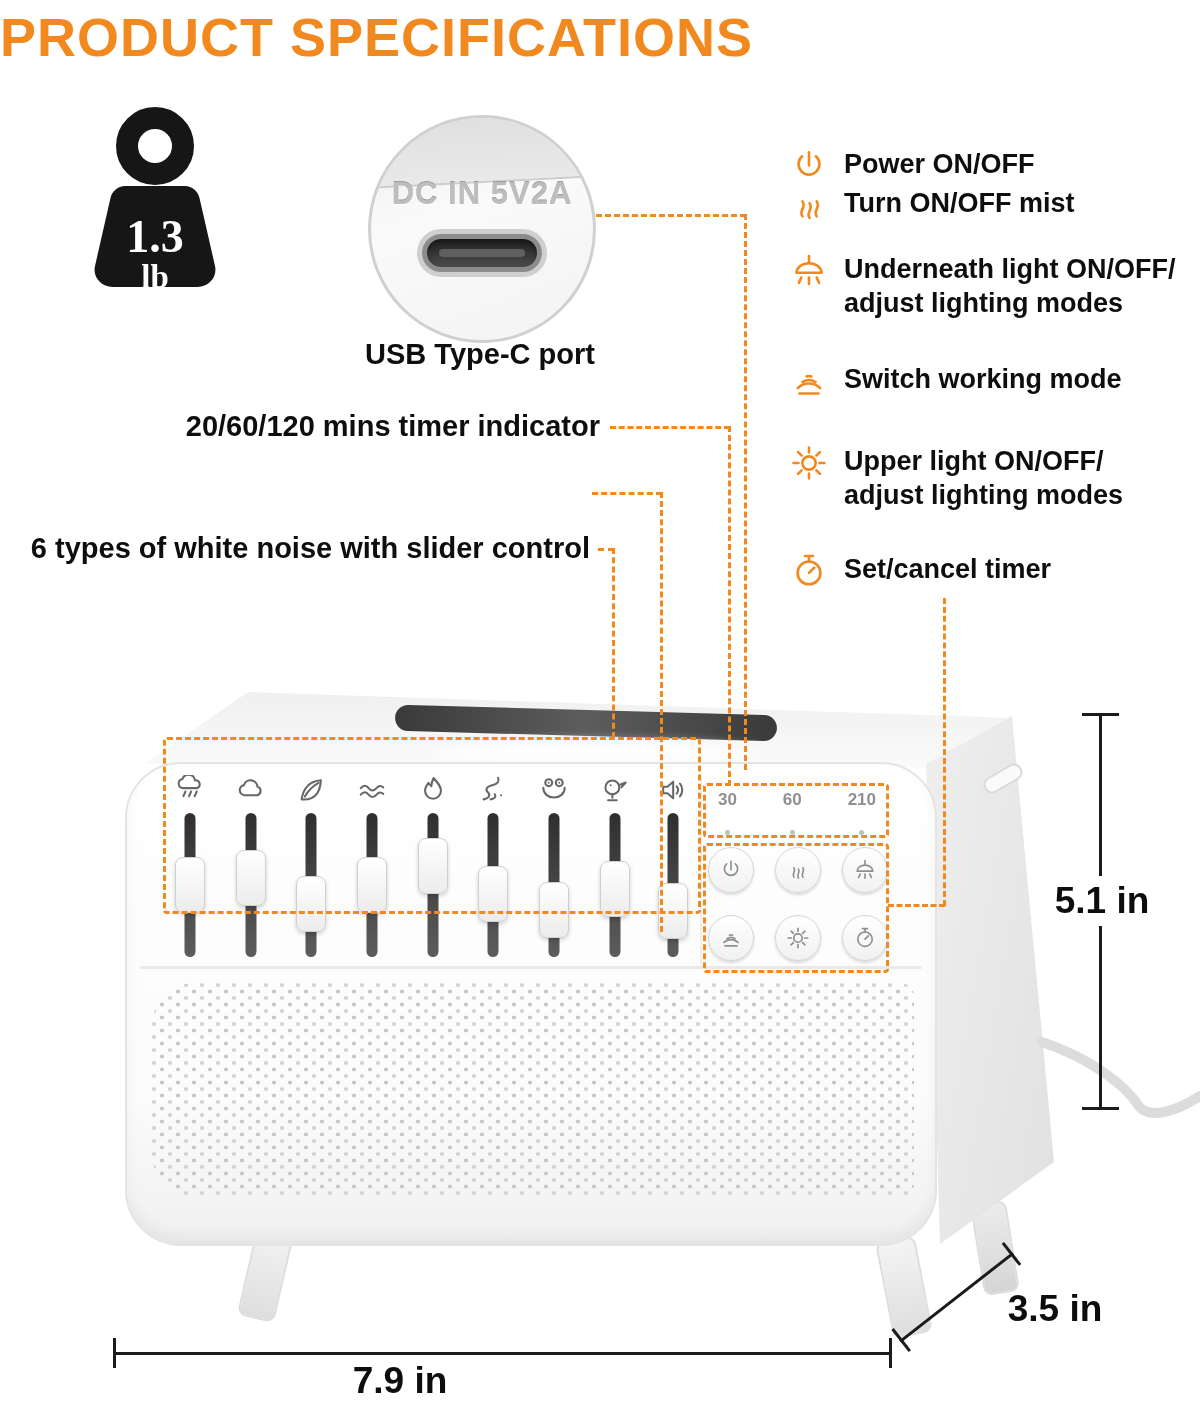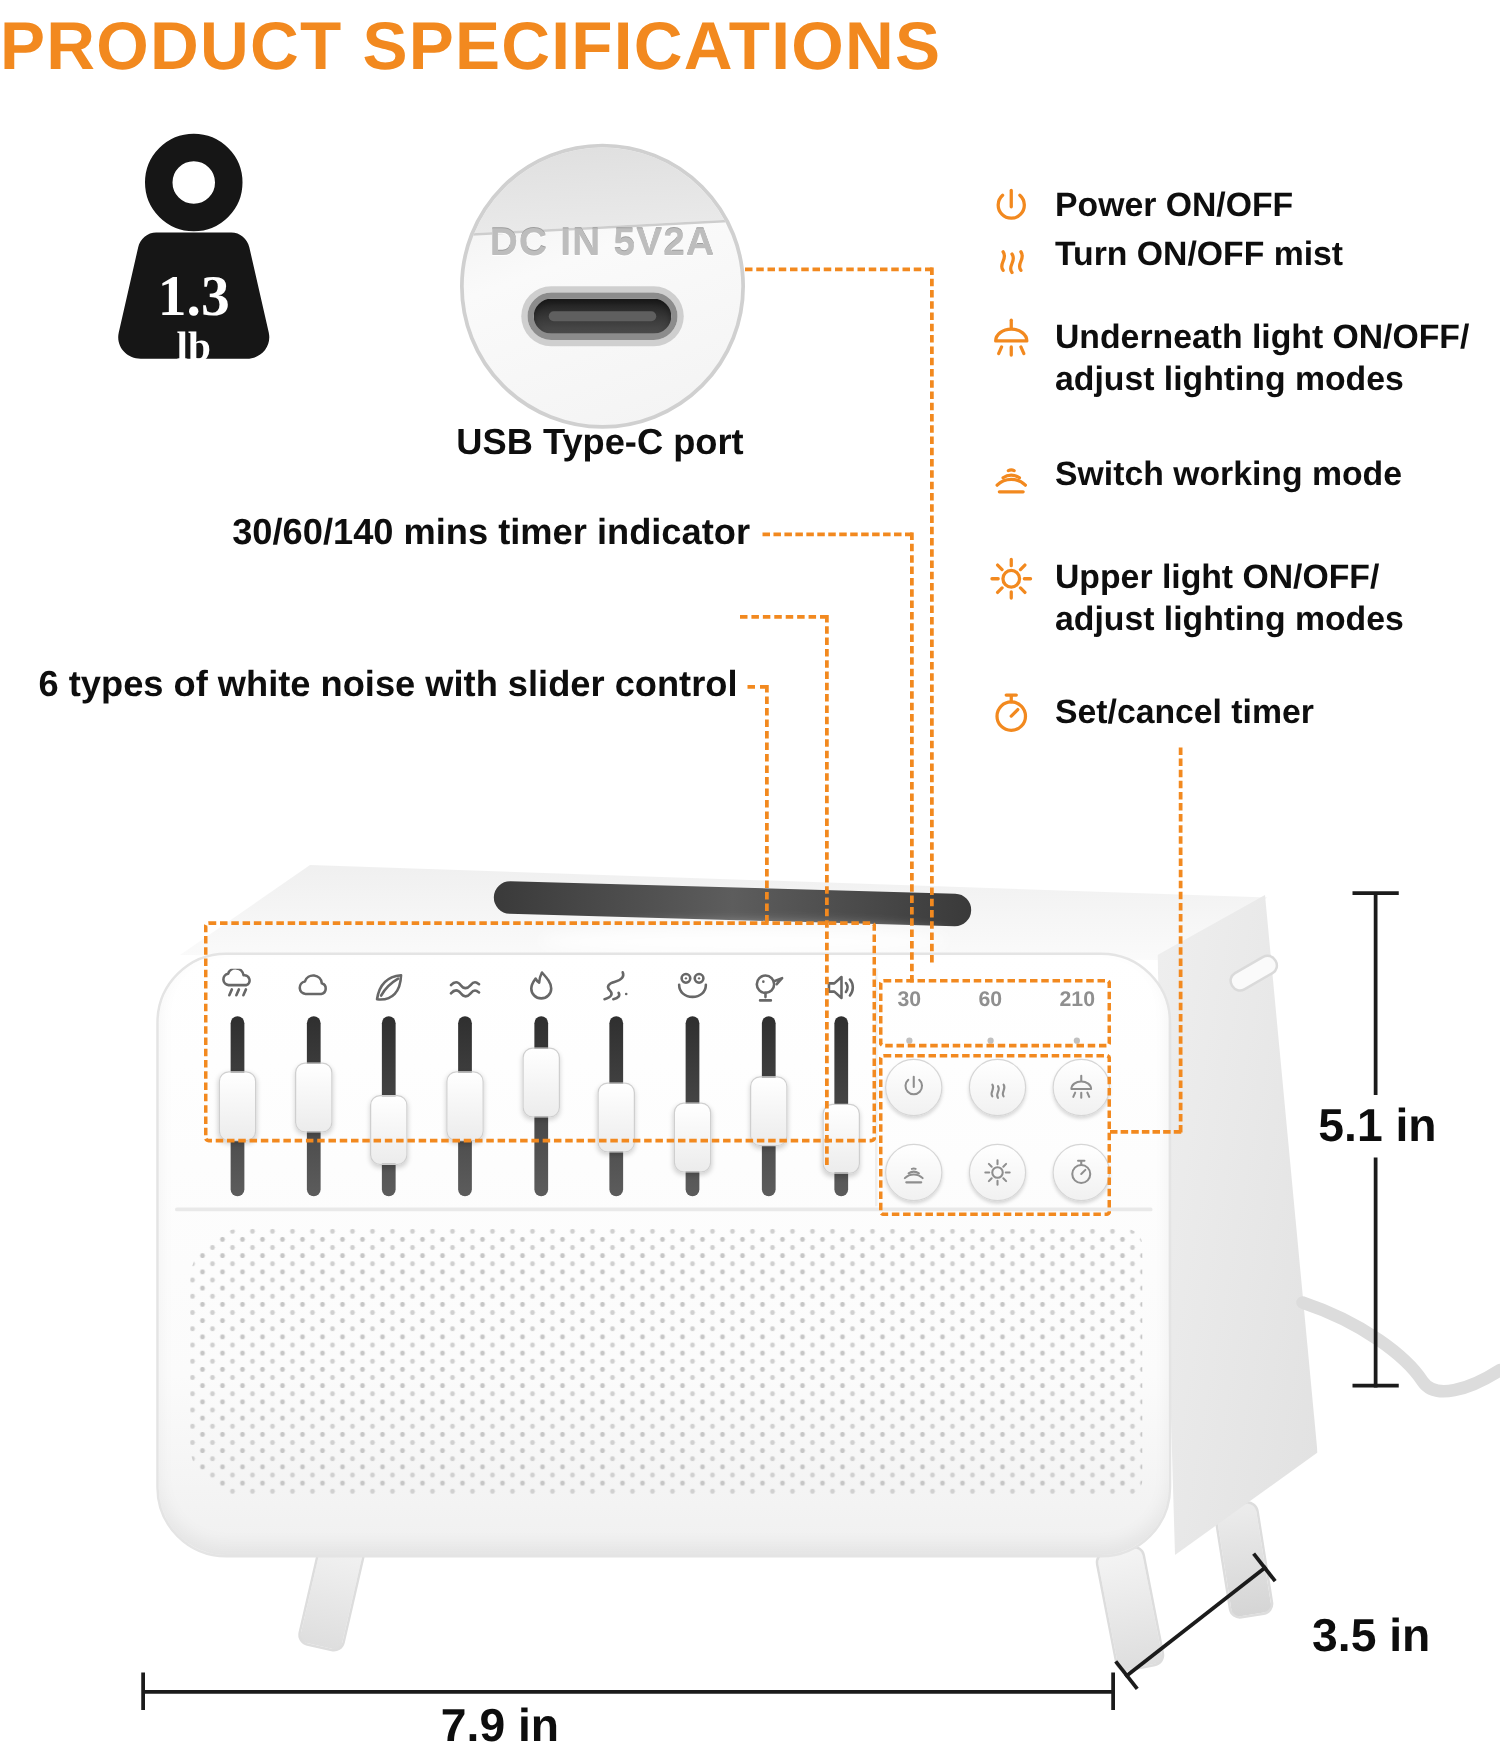--- a/index.html
+++ b/index.html
@@ -114,21 +114,21 @@
   #dim-height{left:1038px;top:876px;width:128px;background:#fff;padding:4px 0}
   #dimh-line{left:114px;top:1352px;width:778px;height:3px}
   #dimh-capl{left:113px;top:1338px;width:3px;height:30px}
   #dimh-capr{left:889px;top:1338px;width:3px;height:30px}
   #dim-width{left:325px;top:1360px;width:150px}
   #dimd{position:absolute;left:900px;top:1341px;width:143px;height:0;
     transform:rotate(-38deg);transform-origin:0 0}
   #dimd .dline{position:absolute;left:0;top:-1.5px;width:143px;height:3px;background:#1b1b1b}
   #dimd .dcap1{position:absolute;left:0;top:-14px;width:3px;height:28px;background:#1b1b1b}
   #dimd .dcap2{position:absolute;left:140px;top:-14px;width:3px;height:28px;background:#1b1b1b}
-  #dim-depth{left:1022px;top:1288px;width:150px}
+  #dim-depth{left:980px;top:1288px;width:150px}
 </style>
 </head>
 <body>
 
 <div class="page">
 
   <h1 class="title">PRODUCT SPECIFICATIONS</h1>
 
   <svg class="weight-icon" viewBox="0 0 140 200">
     <circle cx="70" cy="46" r="28" fill="none" stroke="#161616" stroke-width="22"></circle>
@@ -214,21 +214,21 @@
             <g fill="none" stroke="currentColor" stroke-width="2.2" stroke-linecap="round" stroke-linejoin="round">
               <circle cx="16" cy="17.6" r="9.6"></circle>
               <path d="M12.6 3.4h6.8M16 3.4v4.6M16 17.6l4.4-4.4"></path>
             </g>
           </svg>
         </span>
         <span class="f-text">Set/cancel timer</span>
       </div>
     </div>
 
-  <div class="callout" id="callout-timer">30/60/140 mins timer indicator</div>
+  <div class="callout" id="callout-timer">20/60/120 mins timer indicator</div>
   <div class="callout" id="callout-noise">6 types of white noise with slider control</div>
 
   <div id="device">
     <div class="dev-top"></div>
     <div class="top-slot"></div>
     <div class="top-glow"></div>
     <div class="leg" id="leg-br"></div>
     <div class="dev-right"></div>
     <div class="side-tab"></div>
     <div class="leg" id="leg-fl"></div>

